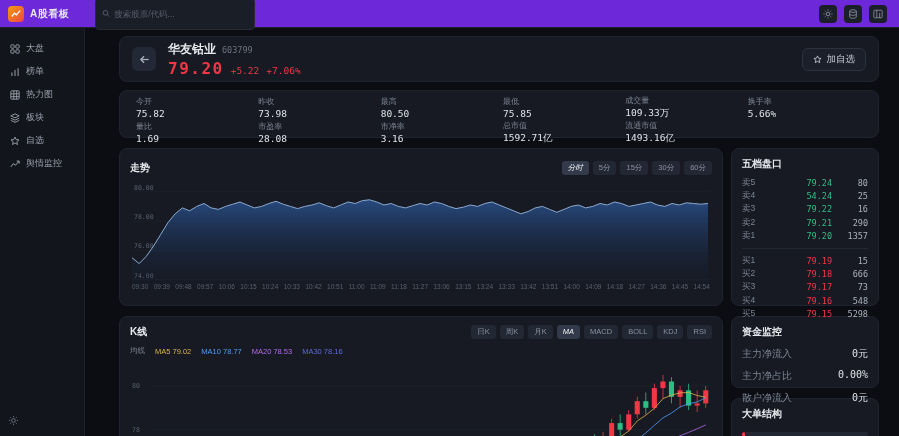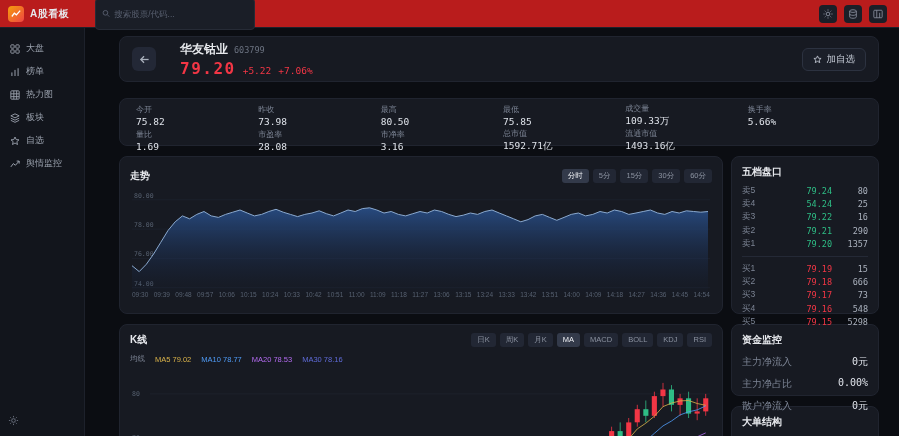--- a/index.html
+++ b/index.html
@@ -1,20 +1,20 @@
 <!DOCTYPE html>
 <html><head>
 <meta charset="utf-8">
 <style>
   * { margin:0; padding:0; box-sizing:border-box; }
   html,body { width:899px; height:436px; overflow:hidden; background:#0b0d12;
     font-family:"Liberation Sans","DejaVu Sans",sans-serif; color:#e6e8ec; }
 
   
-  .topbar { height:28px; display:flex; align-items:center; background:#b91c1c; border-bottom:1px solid #1d212b; }
+  .topbar { height:28px; display:flex; align-items:center; background:#6d28d9; border-bottom:1px solid #1d212b; }
   .logo-wrap { width:95px; display:flex; align-items:center; gap:6px; padding-left:8px; flex-shrink:0; }
   .logo { width:16px; height:16px; border-radius:4px; background:linear-gradient(135deg,#f59e0b,#ef4444);
     display:flex; align-items:center; justify-content:center; }
   .app-title { font-size:10px; font-weight:bold; letter-spacing:.5px; }
   .search { flex:0 0 160px; height:32px; background:#1a1e27; border:1px solid #262b36; border-radius:4px;
     display:flex; align-items:center; gap:4px; padding:0 6px;justify-content:center; }
   .search input { background:transparent; border:none; outline:none; color:#8b92a0; font-size:8.5px; width:100%; }
   .search input::placeholder { color:#596070; }
   .topbar-right { margin-left:auto; display:flex; gap:7px; padding-right:12px; }
   .icon-btn { width:18px; height:18px; border-radius:4px; background:#1b1f28; color:#8b92a0;
@@ -25,21 +25,21 @@
   .sidebar { width:85px; background:#12151c; border-right:1px solid #1d212b; padding-top:10px;
     display:flex; flex-direction:column; gap:2px; position:relative; flex-shrink:0; }
   .side-item { display:flex; align-items:center; gap:6px; padding:4px 10px; color:#99a0ac; font-size:9px; cursor:pointer; white-space:nowrap; }
   .side-item svg { flex-shrink:0; }
   .side-bottom { position:absolute; bottom:6px; left:8px; color:#6b7280; cursor:pointer; }
 
   .main { flex:1; padding:8px 20px 0 34px; overflow:hidden; }
   .card { background:#171a22; border:1px solid #20242f; border-radius:8px; }
 
   
-  .stock-card { height:46px; display:flex; align-items:center; padding:0 12px; gap:24px; margin-bottom:16px; }
+  .stock-card { height:46px; display:flex; align-items:center; padding:0 12px; gap:12px; margin-bottom:8px; }
   .back-btn { width:24px; height:24px; border-radius:6px; background:#232836; color:#aab1bd;
     display:flex; align-items:center; justify-content:center; font-size:12px; cursor:pointer; flex-shrink:0; }
   .stock-info { display:flex; flex-direction:column; justify-content:center; gap:1px; }
   .name-row { display:flex; align-items:baseline; gap:6px; }
   .stock-name { font-size:12px; font-weight:bold; }
   .stock-code { font-size:8.5px; color:#6b7280; font-family:"DejaVu Sans Mono",monospace; }
   .price-row { display:flex; align-items:baseline; gap:7px; }
   .price { font-family:"DejaVu Sans Mono",monospace; font-size:16px; font-weight:bold; color:#f23645; letter-spacing:1.5px; }
   .change { font-size:9.5px; color:#f23645; font-family:"DejaVu Sans Mono",monospace; }
   .watch-btn { margin-left:auto; border:1px solid #2c3240; border-radius:6px; padding:4px 10px; font-size:9.5px;
@@ -53,21 +53,21 @@
   .stat .v { font-size:9.5px; color:#dfe3ea; font-family:"DejaVu Sans Mono",monospace; }
 
   .cols { display:flex; gap:8px; align-items:flex-start; }
   .left-col { flex:1; min-width:0; }
   .right-col { width:148px; flex-shrink:0; }
 
   .panel-head { display:flex; align-items:center; justify-content:space-between; }
   .panel-title { font-size:10px; font-weight:bold; }
   .pills { display:flex; gap:4px; }
   .pill { background:#222734; color:#8b92a0; font-size:7.5px; padding:2px 6px; border-radius:3px; cursor:pointer; white-space:nowrap; }
-  .pill.active { background:#333a4a; color:#eef0f4; }
+  .pill.active { background:#333a4a; color:#eef0f4;font-style:italic; }
 
   
   .trend-card { height:158px; margin-bottom:10px; padding:12px 10px 4px; }
   .trend-chart svg { display:block; margin-top:2px; }
   .x-labels { display:flex; justify-content:space-between; font-size:6.5px; color:#566070; padding:0 2px; margin-top:-10px; }
 
   
   .ob-card { height:158px; margin-bottom:10px; padding:8px 10px 6px; }
   .ob-rows { margin-top:5px; }
   .ob-row { display:flex; align-items:center; height:13.4px; font-size:8.5px; }

